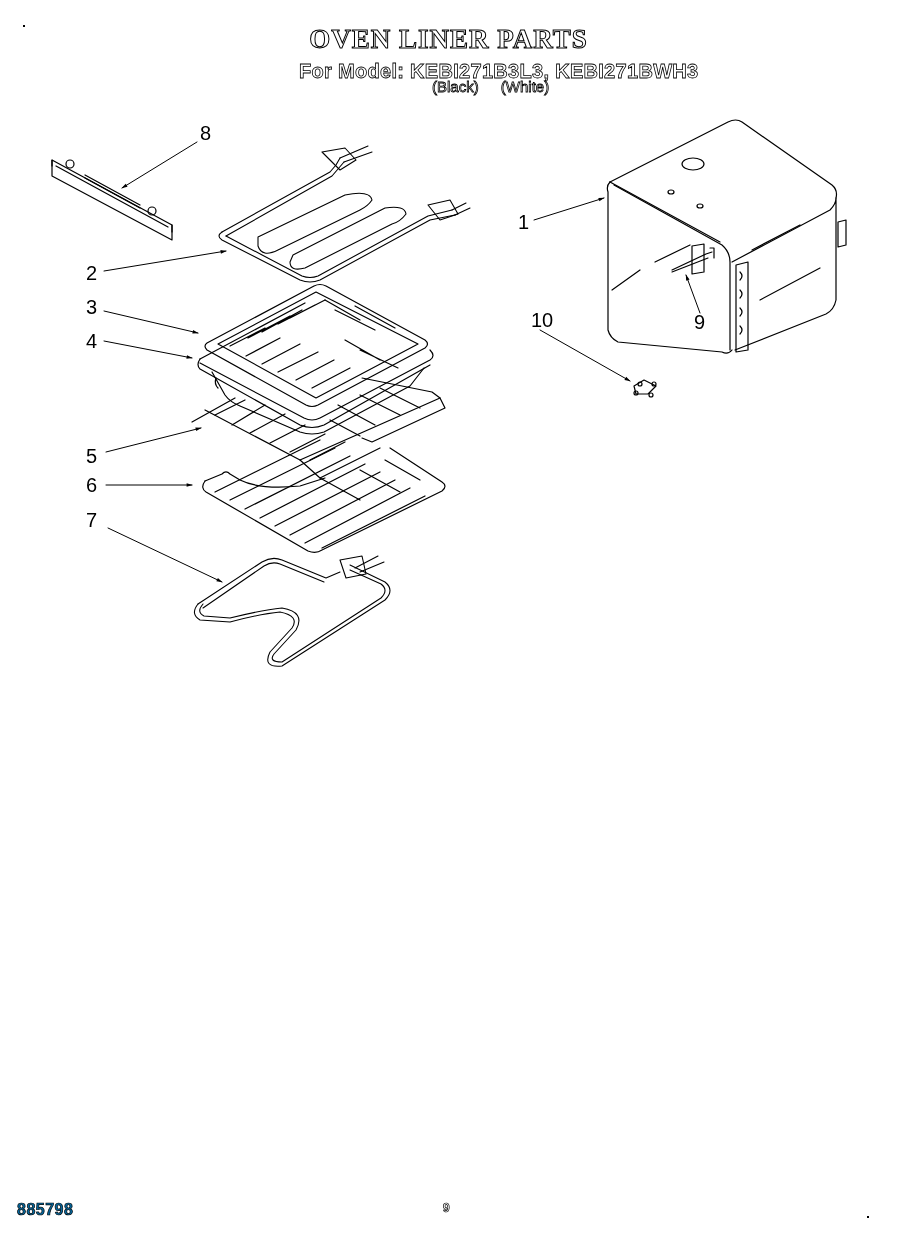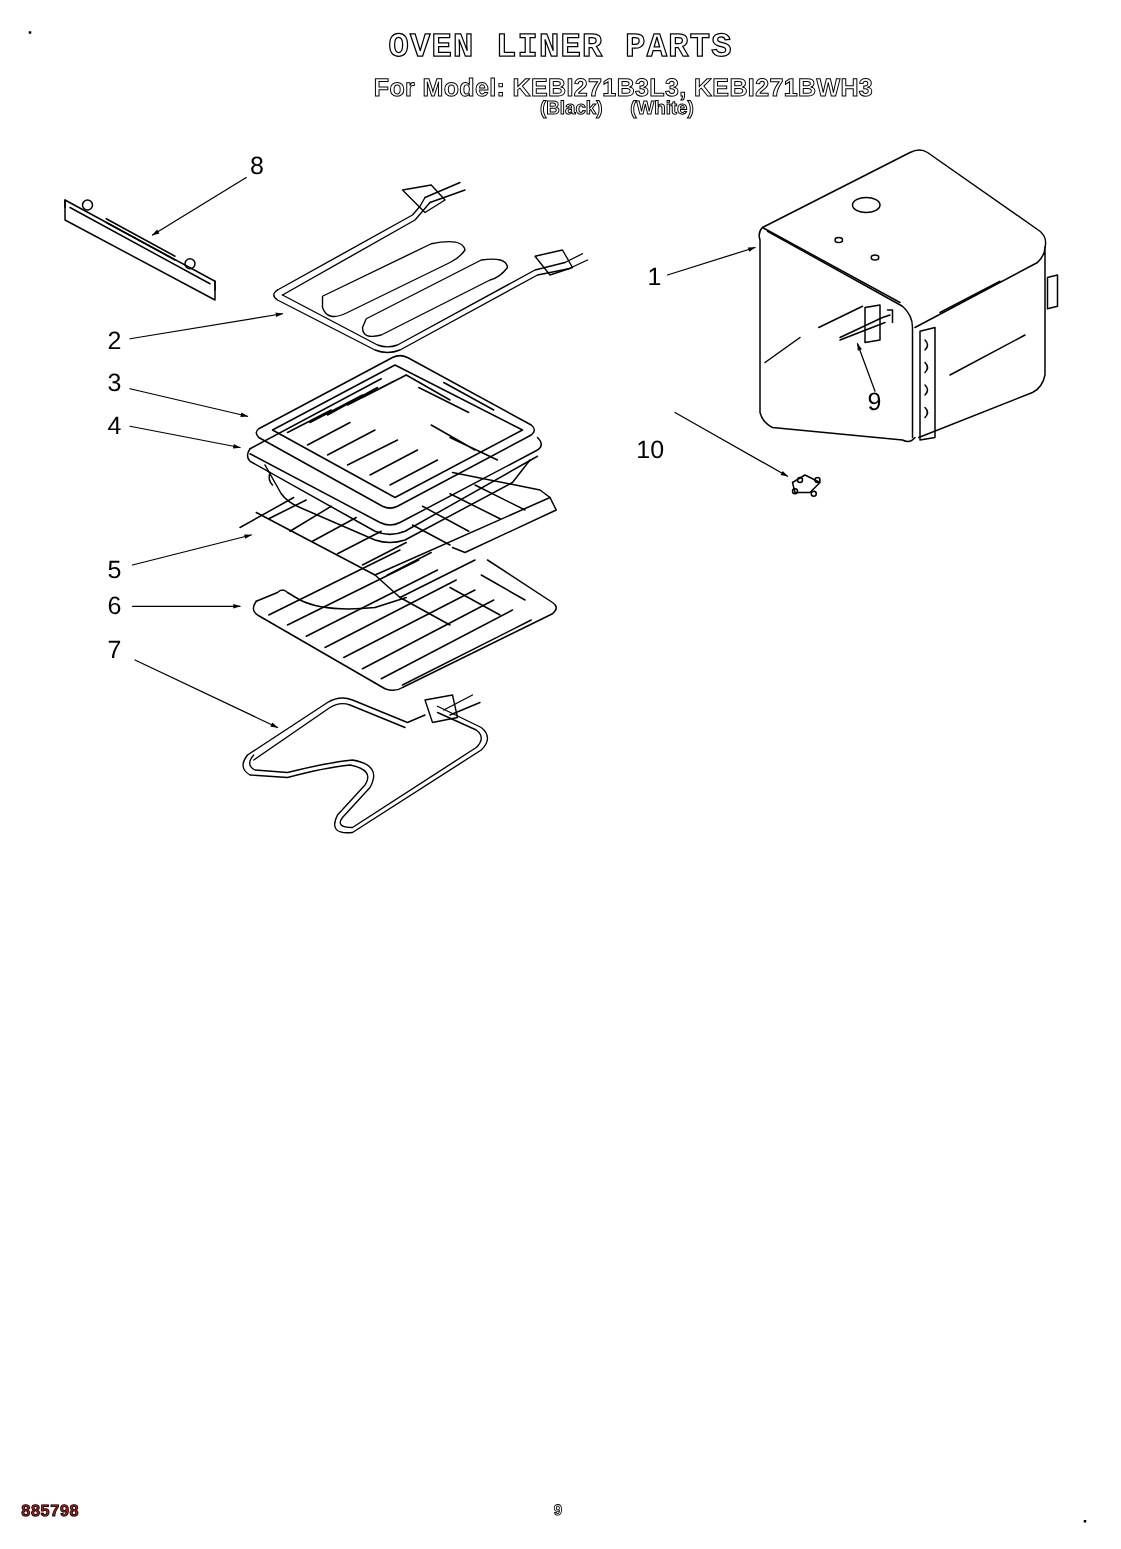--- a/index.html
+++ b/index.html
@@ -1,37 +1,37 @@
 <!DOCTYPE html>
 <html><head>
 <meta charset="utf-8">
 <style>
   html, body { margin: 0; padding: 0; background: #ffffff; }
   body { width: 897px; height: 1239px; position: relative; overflow: hidden; font-family: "Liberation Sans", sans-serif; color: #000; }
   .title {
     position: absolute; left: 0; top: 24px; width: 897px; text-align: center;
-    font-family: Liberation Mono, monospace; font-weight: bold; font-size: 27px;
+    font-family: Liberation Serif, serif; font-weight: bold; font-size: 27px;
     color: #fff; -webkit-text-stroke: 1px #000; letter-spacing: 1px;
   }
   .subtitle {
     position: absolute; left: 299px; top: 60px; font-size: 20px; font-weight: bold;
     color: #fff; -webkit-text-stroke: 0.8px #000; letter-spacing: 0.3px; white-space: nowrap;
   }
   .variants {
-    position: absolute; left: 432px; top: 78px; font-size: 15px; font-weight: bold;
+    position: absolute; left: 432px; top: 78px; font-size: 15px; font-weight: normal;
     color: #fff; -webkit-text-stroke: 0.8px #000; white-space: nowrap;
   }
   .variants span { margin-right: 18px; }
   .callout {
     position: absolute; font-size: 20px; font-family: "Liberation Sans", sans-serif; color: #000;
   }
   svg.drawing { position: absolute; left: 0; top: 0; }
   .footer-code {
-    position: absolute; left: 17px; top: 1201px; font-size: 13px; font-weight: bold;
-    color: #b91c1c; -webkit-text-stroke: 0.7px #000; letter-spacing: 0.5px;
+    position: absolute; left: 17px; top: 1201px; font-size: 16px; font-weight: bold;
+    color: #0369a1; -webkit-text-stroke: 0.7px #000; letter-spacing: 0.5px;
   }
   .footer-page {
     position: absolute; left: 443px; top: 1201px; font-size: 12px; font-weight: bold;
     color: #fff; -webkit-text-stroke: 0.7px #000;
   }
   .speck { position: absolute; width: 2px; height: 2px; background: #000; }
 </style>
 </head>
 <body>
 
@@ -156,20 +156,20 @@
     <circle cx="651" cy="395" r="2"></circle>
   </g>
   <path d="M540,330 L630,381" stroke-width="1" marker-end="url(#arr)"></path>
 </svg>
 
 <div class="callout" style="left:200px;top:122px;">8</div>
 <div class="callout" style="left:518px;top:211px;">1</div>
 <div class="callout" style="left:86px;top:262px;">2</div>
 <div class="callout" style="left:86px;top:296px;">3</div>
 <div class="callout" style="left:86px;top:330px;">4</div>
-<div class="callout" style="left:509px;top:309px;margin-top:40px;">10</div>
+<div class="callout" style="left:531px;top:309px;">10</div>
 <div class="callout" style="left:694px;top:311px;">9</div>
 <div class="callout" style="left:86px;top:445px;">5</div>
 <div class="callout" style="left:86px;top:474px;">6</div>
 <div class="callout" style="left:86px;top:509px;">7</div>
 
 <div class="footer-code">885798</div>
 <div class="footer-page">9</div>
 
 </body></html>

